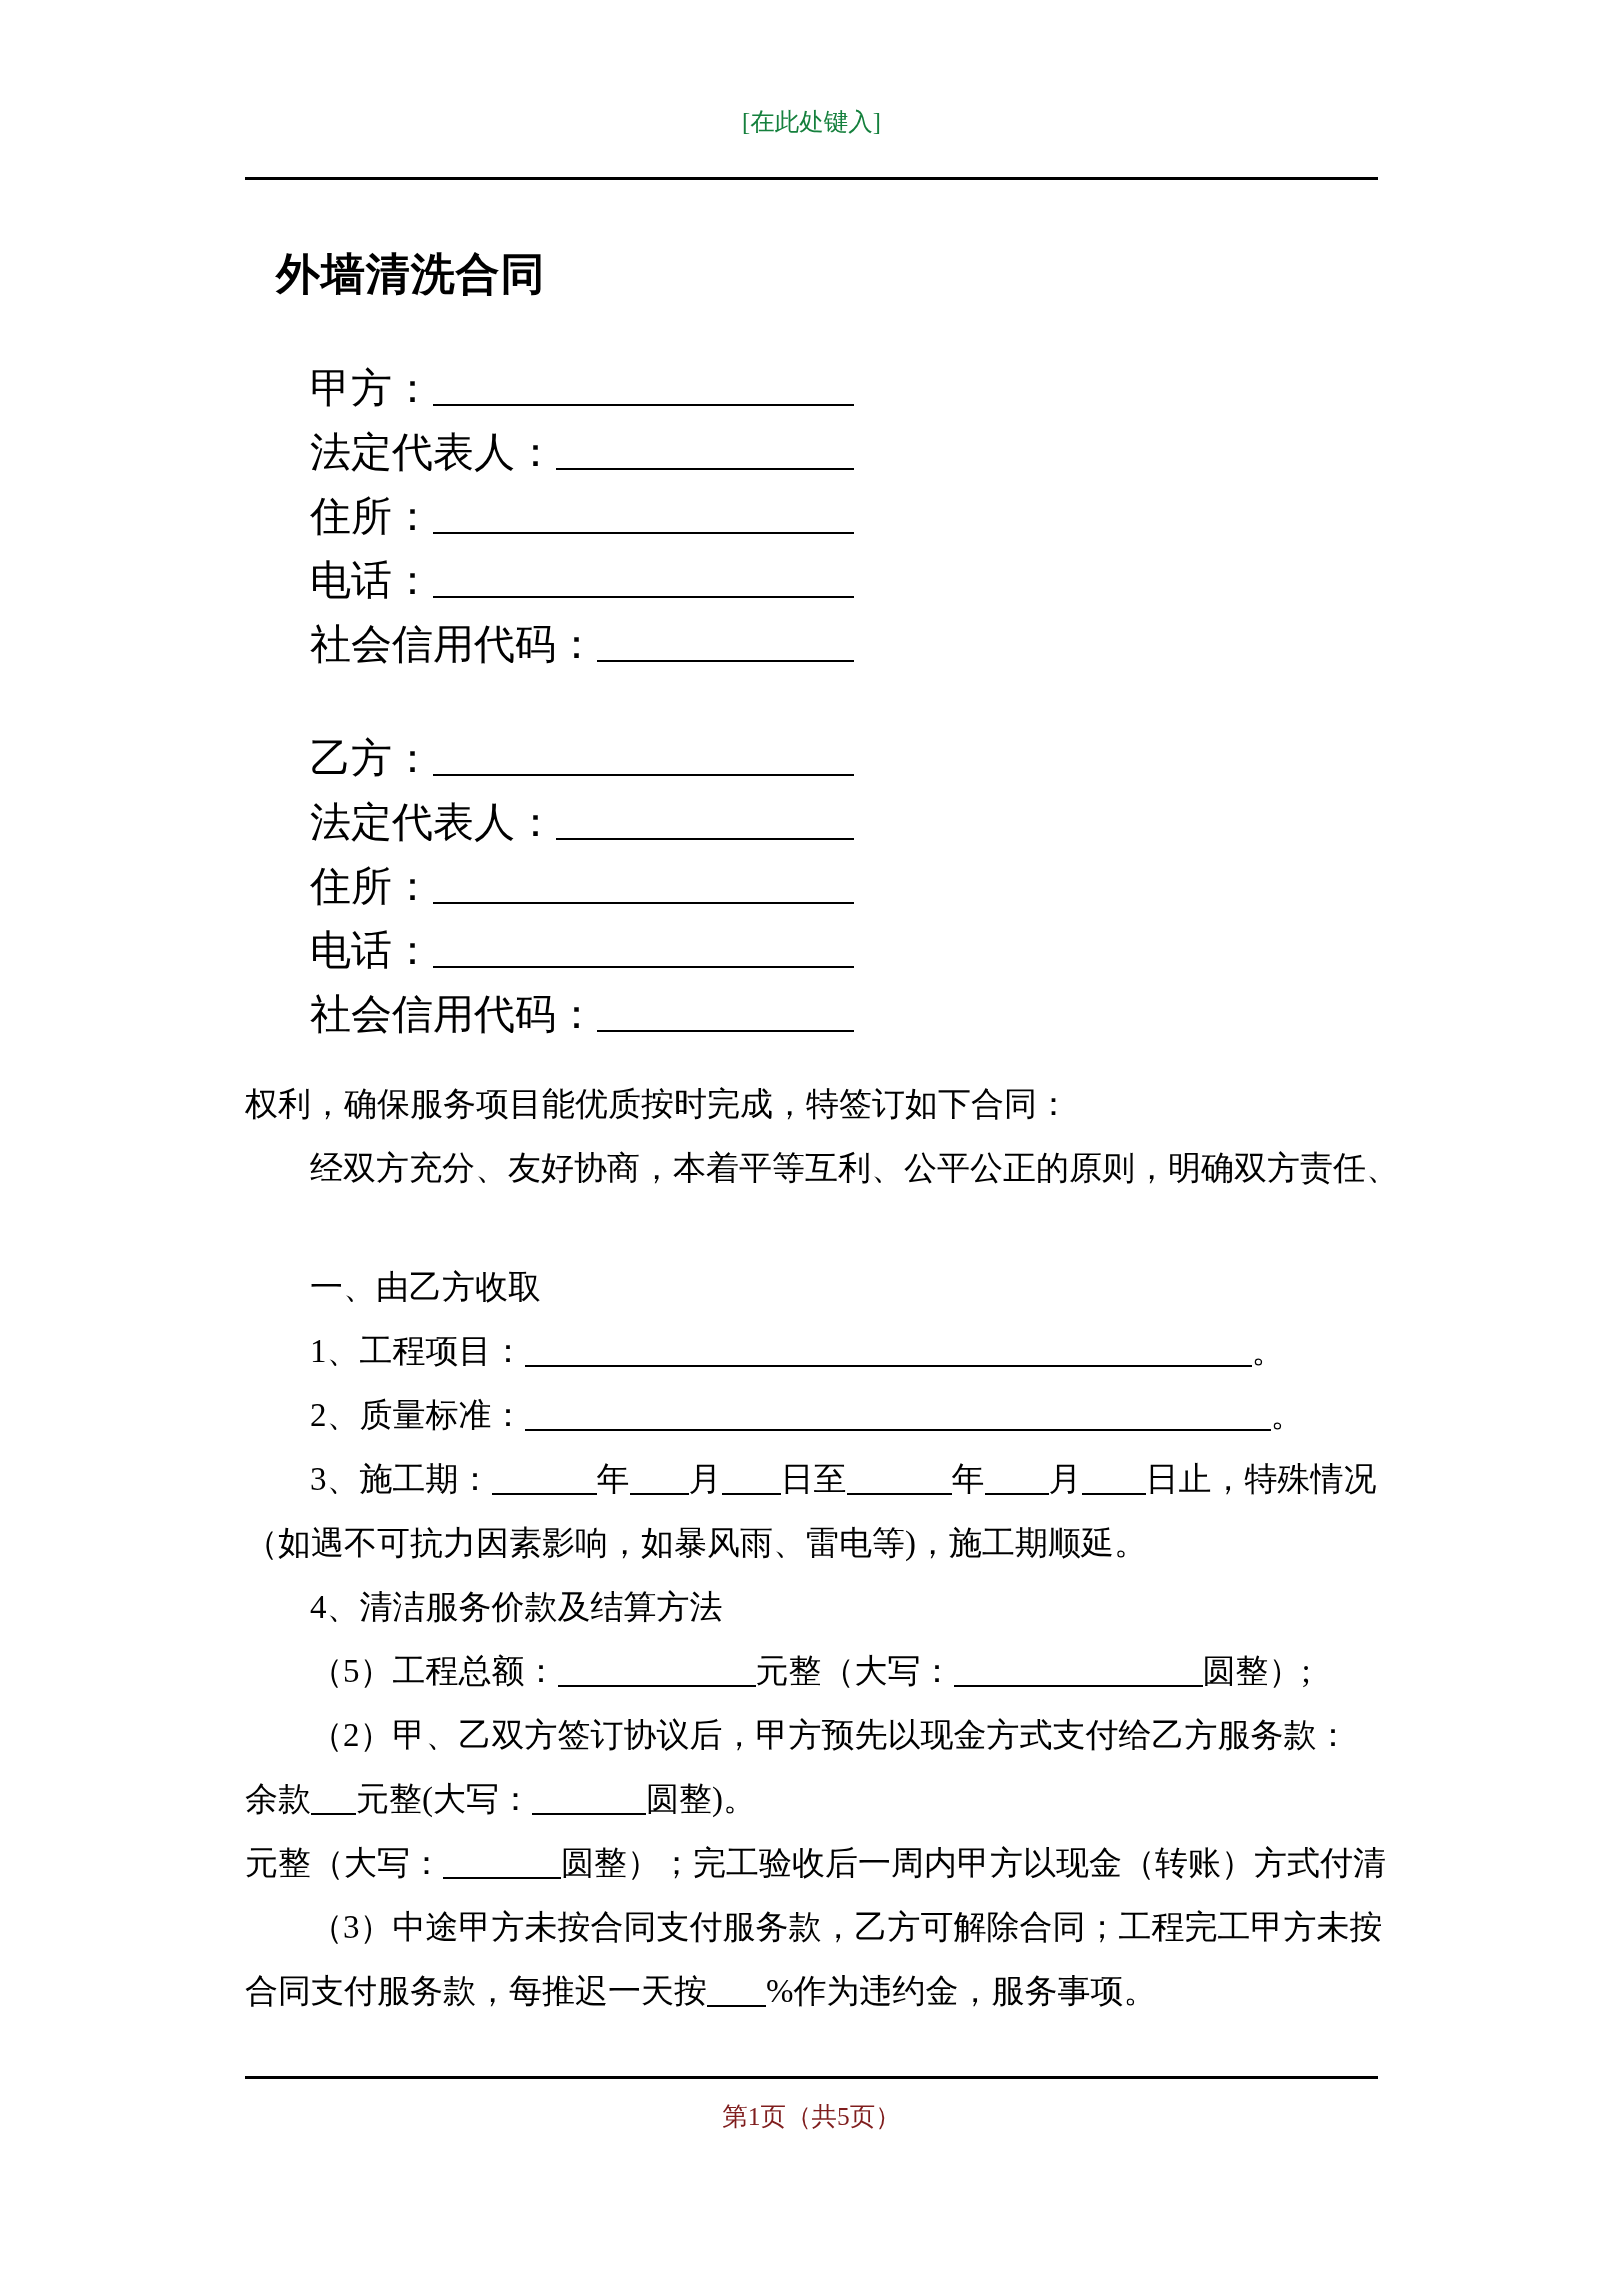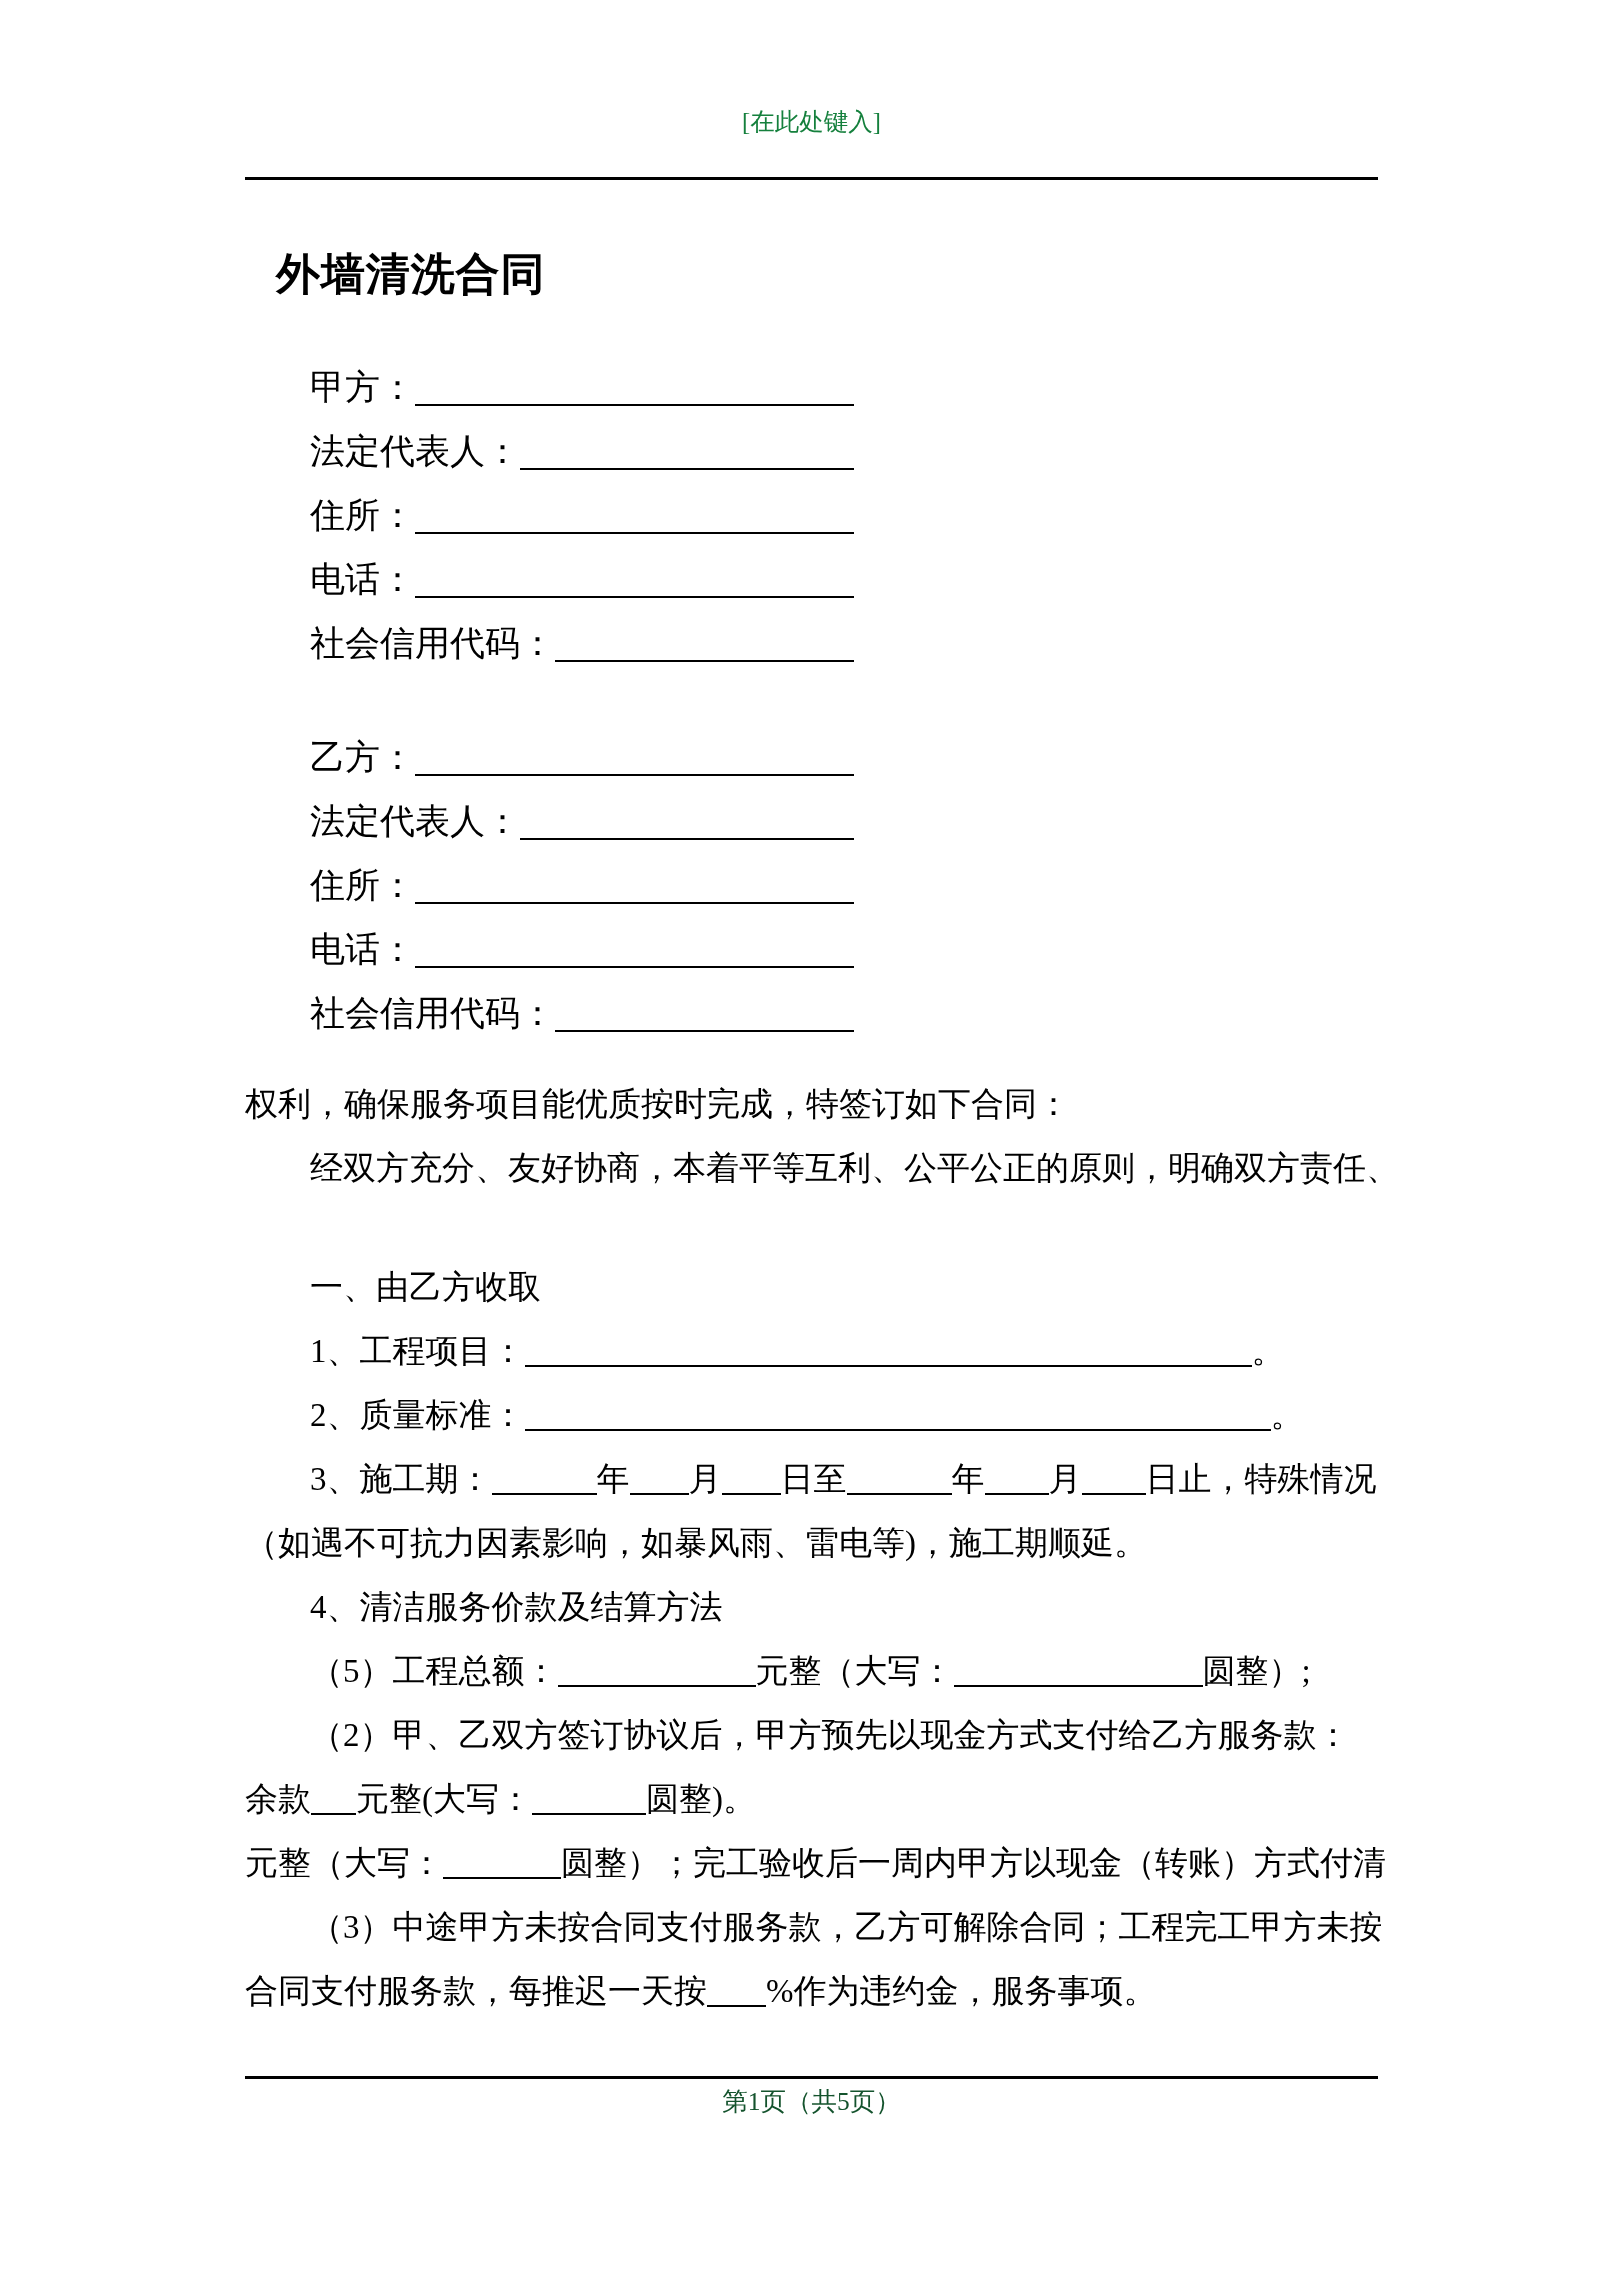--- a/index.html
+++ b/index.html
@@ -8,28 +8,28 @@
     font-family:"Liberation Serif","DejaVu Serif",serif;
     position:relative;overflow:hidden;
   }
   .page{position:absolute;inset:0;padding:0 245px;box-sizing:border-box;}
   .hdr{margin-top:107px;text-align:center;font-size:24.5px;line-height:29px;color:#15803d;}
   .hrule{margin-top:41px;border-top:3.6px solid #000;height:0;}
   .title{margin-top:67px;font-size:44px;line-height:56px;font-weight:bold;letter-spacing:0.9px;margin-left:31px;}
   .doc{margin-top:0;}
   .fields{margin:0;}
   .fields.first{margin-top:53px;}
-  .frow{display:flex;align-items:flex-end;margin-left:65px;width:544px;line-height:64px;font-size:35px;}
+  .frow{display:flex;align-items:flex-end;margin-left:65px;width:544px;line-height:64px;font-size:41px;}
   .frow .lbl{white-space:pre;}
   .frow .fill{flex:1;height:0;border-bottom:2.7px solid #000;margin-bottom:14.5px;}
   .tline{font-size:33px;line-height:64px;white-space:nowrap;}
   .tline.ind{margin-left:65px;}
   .blank{display:inline-block;height:0;border-bottom:2.7px solid #000;vertical-align:-5.5px;}
   .footer{position:absolute;left:245px;right:245px;top:2076px;border-top:3.6px solid #000;
-          text-align:center;font-size:25.5px;line-height:31px;padding-top:7px;color:#14532d;}
+          text-align:center;font-size:25.5px;line-height:31px;padding-top:22px;color:#7f1d1d;}
 </style>
 </head>
 <body>
 
 <div class="page">
   <div class="hdr">[在此处键入]</div>
   <div class="hrule"></div>
   <div class="title">外墙清洗合同</div>
   <div class="doc" id="doc">
       <div class="fields first">

